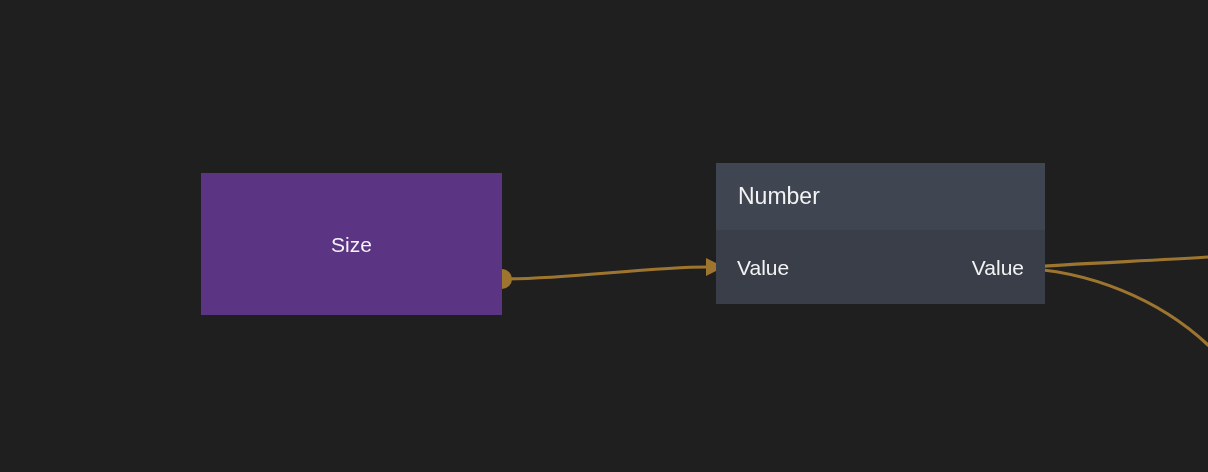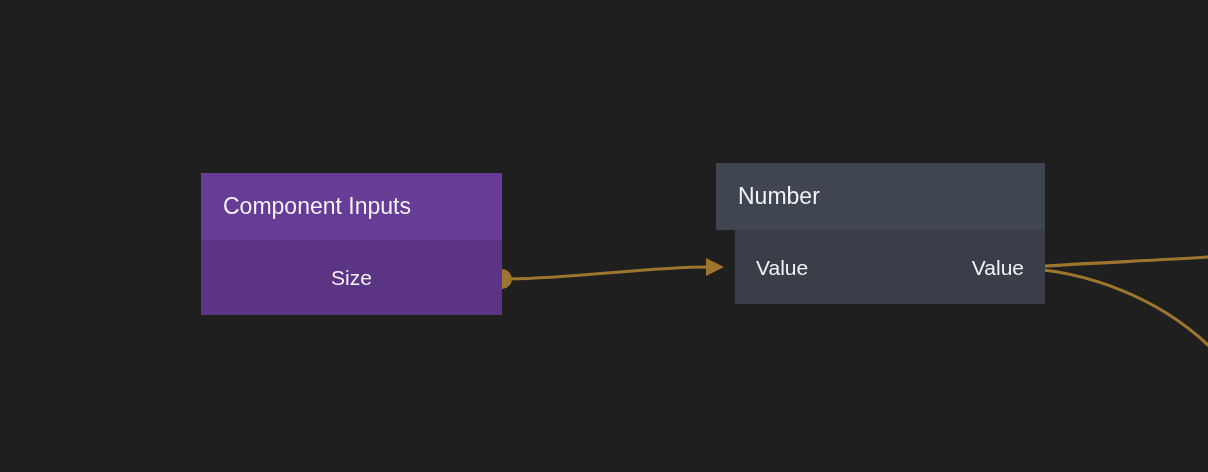--- a/index.html
+++ b/index.html
@@ -86,21 +86,21 @@
   .node-ci .node-header { background: var(--ci-header, #673C97); }
   .node-ci .node-body   { background: var(--ci-body, #5C3484); justify-content: center; }
   
   .node-num {
     left: 716px;
     top: 163px;
     width: 329px;
     height: 141px;
   }
   .node-num .node-header { background: var(--num-header, #3F4551); }
-  .node-num .node-body   { background: var(--num-body, #3A3E48); margin-left: 19px; }
+  .node-num .node-body   { background: var(--num-body, #3A3E48); }
 </style>
 </head>
 <body>
 
 <div class="canvas">
 
   <svg class="wires-layer" viewBox="0 0 1208 472" xmlns="http://www.w3.org/2000/svg">
 
     <g>
       <path class="wire" d="M 502 279 C 572 279 645 267 708 267"></path>
@@ -109,23 +109,20 @@
 
     <path class="wire" d="M 1016 268 C 1080 263 1150 261 1208 257"></path>
 
     <path class="wire" d="M 1016 268 C 1090 270 1160 300 1208 345"></path>
 
     <circle class="port-dot" cx="502" cy="279" r="10"></circle>
     <circle class="port-dot" cx="1016" cy="268" r="10"></circle>
   </svg>
 
   <div class="node node-ci">
-    <div class="node-header">
-      <span class="node-title">Component Inputs</span>
-    </div>
     <div class="node-body single-right">
       <span class="port-label">Size</span>
     </div>
   </div>
 
   <div class="node node-num">
     <div class="node-header">
       <span class="node-title">Number</span>
     </div>
     <div class="node-body two-sides">

